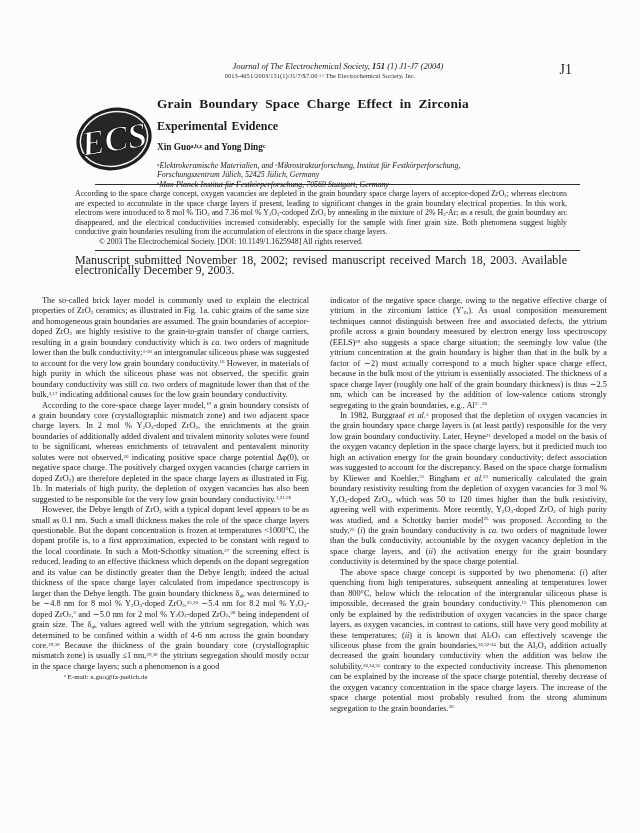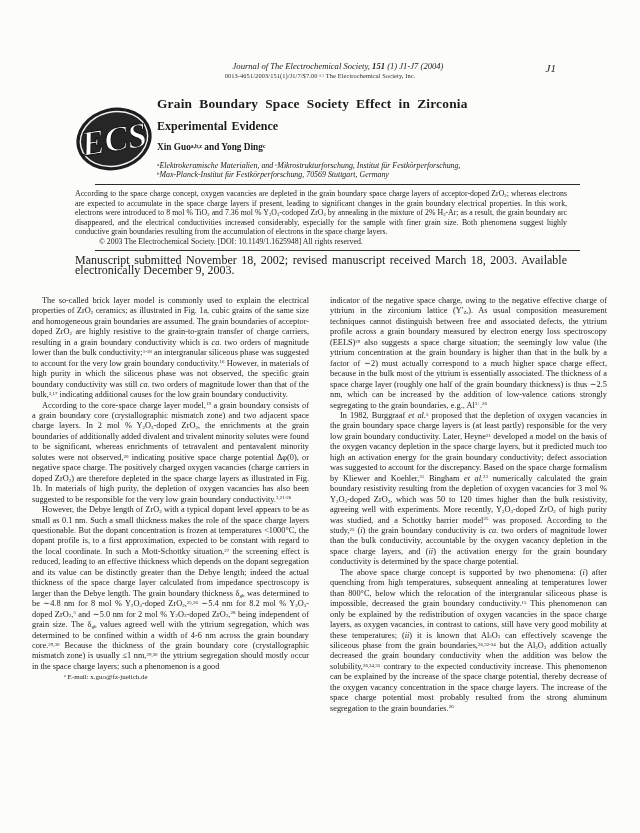--- a/index.html
+++ b/index.html
@@ -5,21 +5,21 @@
   html,body{margin:0;padding:0;background:#e8e8e8;}
   .page{
     position:relative;width:640px;height:833px;margin:0 auto;
     background:#fcfcfb;color:#1b1b1b;
     font-family:"Liberation Serif","DejaVu Serif",serif;
     overflow:hidden;
   }
   
   .jline{position:absolute;top:61px;left:0;right:0;text-align:center;font-size:8.6px;font-style:italic;padding-left:36px;}
   .issn{position:absolute;top:72px;left:0;right:0;text-align:center;font-size:6.4px;letter-spacing:.1px;color:#2a2a2a;}
-  .pageno{position:absolute;top:62px;right:84px;font-size:11px;font-style:italic;}
+  .pageno{position:absolute;top:62px;right:68px;font-size:14px;}
   
   .logo{position:absolute;top:99px;left:72px;width:84px;height:80px;}
   
   .mast{position:absolute;top:96px;left:157px;width:432px;}
   .title{font-size:13.4px;font-weight:bold;word-spacing:3.5px;letter-spacing:.2px;}
   .subtitle{margin-top:7px;font-size:12px;font-weight:bold;word-spacing:1.5px;}
   .authors{margin-top:8px;font-size:9.3px;font-weight:bold;}
   .affil{margin-top:9px;font-size:7.9px;font-style:italic;line-height:9.4px;}
   .affil div{margin:0;}
   
@@ -49,25 +49,26 @@
 
   <div class="logo">
     <svg width="84" height="80" viewBox="0 0 84 80">
       <ellipse cx="42" cy="40" rx="38" ry="31" transform="rotate(-14 42 40)" fill="#1e1e1e"></ellipse>
       <ellipse cx="42" cy="40" rx="34" ry="27" transform="rotate(-14 42 40)" fill="#262626" stroke="#f2f2f2" stroke-width="1.4"></ellipse>
       <text x="42" y="52" text-anchor="middle" font-size="35" font-weight="bold" font-style="italic" font-family="Liberation Serif, serif" fill="#ffffff" stroke="#111111" stroke-width="1.1" transform="rotate(-9 42 40)">ECS</text>
     </svg>
   </div>
 
   <div class="mast">
-    <div class="title">Grain Boundary Space Society Effect in Zirconia</div>
+    <div class="title">Grain Boundary Space Charge Effect in Zirconia</div>
     <div class="subtitle">Experimental Evidence</div>
     <div class="authors">Xin Guo<sup>a,b,z</sup> and Yong Ding<sup>c</sup></div>
     <div class="affil">
       <div><sup>a</sup>Elektrokeramische Materialien, and <sup>c</sup>Mikrostrukturforschung, Institut für Festkörperforschung,</div>
+      <div>Forschungszentrum Jülich, 52425 Jülich, Germany</div>
       <div><sup>b</sup>Max-Planck-Institut für Festkörperforschung, 70569 Stuttgart, Germany</div>
     </div>
   </div>
 
   <div class="front">
     <div class="rule top"></div>
     <div class="abstract">According to the space charge concept, oxygen vacancies are depleted in the grain boundary space charge layers of acceptor-doped ZrO<sub>2</sub>; whereas electrons are expected to accumulate in the space charge layers if present, leading to significant changes in the grain boundary electrical properties. In this work, electrons were introduced to 8 mol % TiO<sub>2</sub> and 7.36 mol % Y<sub>2</sub>O<sub>3</sub>-codoped ZrO<sub>2</sub> by annealing in the mixture of 2% H<sub>2</sub>-Ar; as a result, the grain boundary arc disappeared, and the electrical conductivities increased considerably, especially for the sample with finer grain size. Both phenomena suggest highly conductive grain boundaries resulting from the accumulation of electrons in the space charge layers.</div>
     <div class="copyright">© 2003 The Electrochemical Society. [DOI: 10.1149/1.1625948] All rights reserved.</div>
     <div class="rule bot"></div>
     <div class="note">Manuscript submitted November 18, 2002; revised manuscript received March 18, 2003. Available electronically December 9, 2003.</div>

